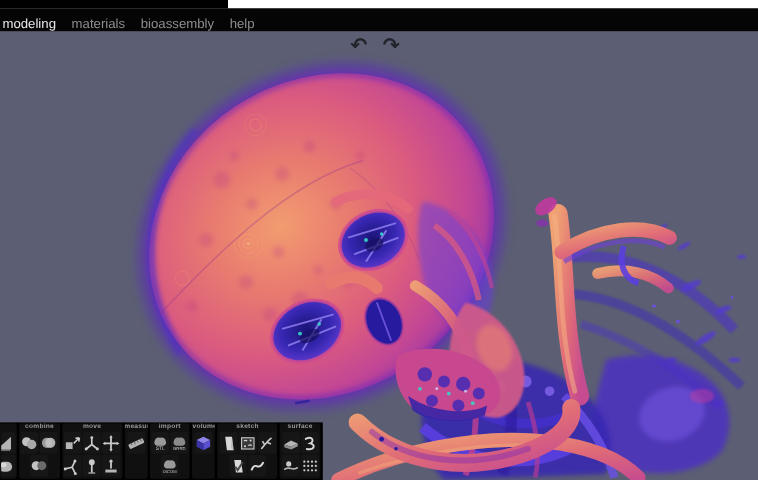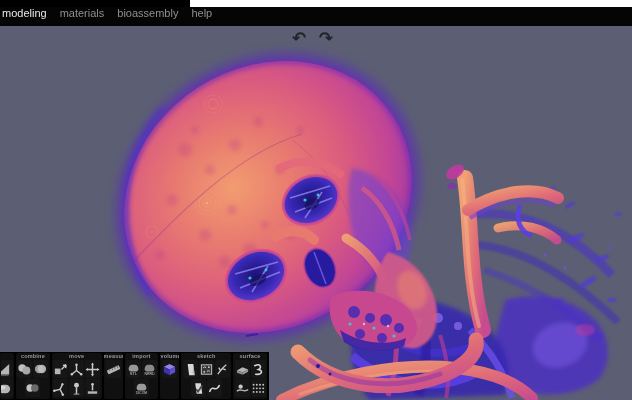--- a/index.html
+++ b/index.html
@@ -3,21 +3,21 @@
 <meta charset="utf-8">
 <style>
   html,body{margin:0;padding:0;background:#202028;}
   .stage{position:relative;width:632px;height:400px;overflow:hidden;
          background:#5c5f73;font-family:"Liberation Sans",sans-serif;}
   
   .topstrip{position:absolute;top:0;left:0;width:632px;height:7px;background:#ffffff;z-index:4;}
   .topstrip-dark{position:absolute;top:0;left:0;width:190px;height:7px;background:#000000;}
   
   .menubar{position:absolute;top:7px;left:0;width:632px;height:19px;background:#050505;
-           display:flex;align-items:flex-start;gap:13px;padding-left:2px;box-sizing:border-box;
+           display:flex;align-items:flex-end;gap:13px;padding-left:2px;box-sizing:border-box;
            font-size:11px;z-index:4;}
   .menu-item{color:#8f8f8f;cursor:default;white-space:nowrap;}
   .menu-item.active{color:#e8e8e8;}
   
   .model{position:absolute;top:0;left:0;z-index:0;}
   .viewport-hit{position:absolute;left:0;top:26px;width:632px;height:374px;z-index:1;}
   .undo-redo{position:absolute;top:28px;left:290px;z-index:3;display:flex;gap:9px;}
   .ur-btn{width:18px;height:20px;border:0;background:transparent;padding:0;color:#23242b;
           font-size:17px;font-weight:700;line-height:20px;text-align:center;cursor:pointer;
           font-family:"DejaVu Sans",sans-serif;}

